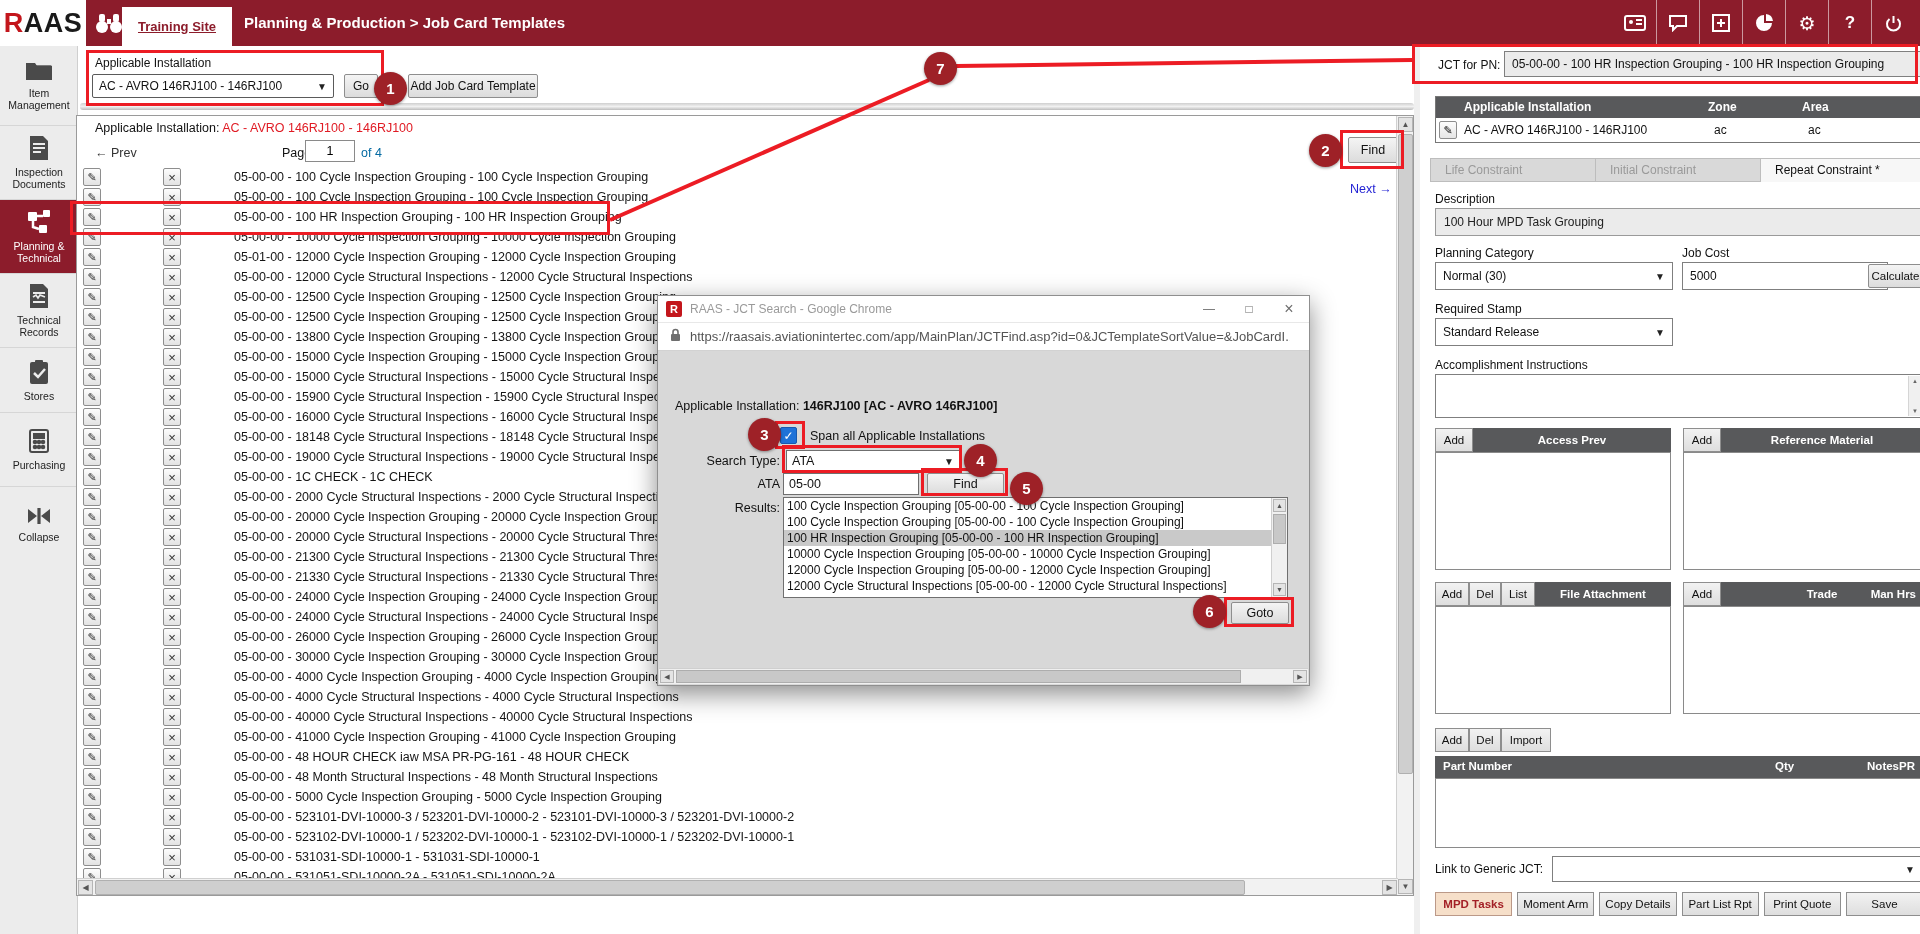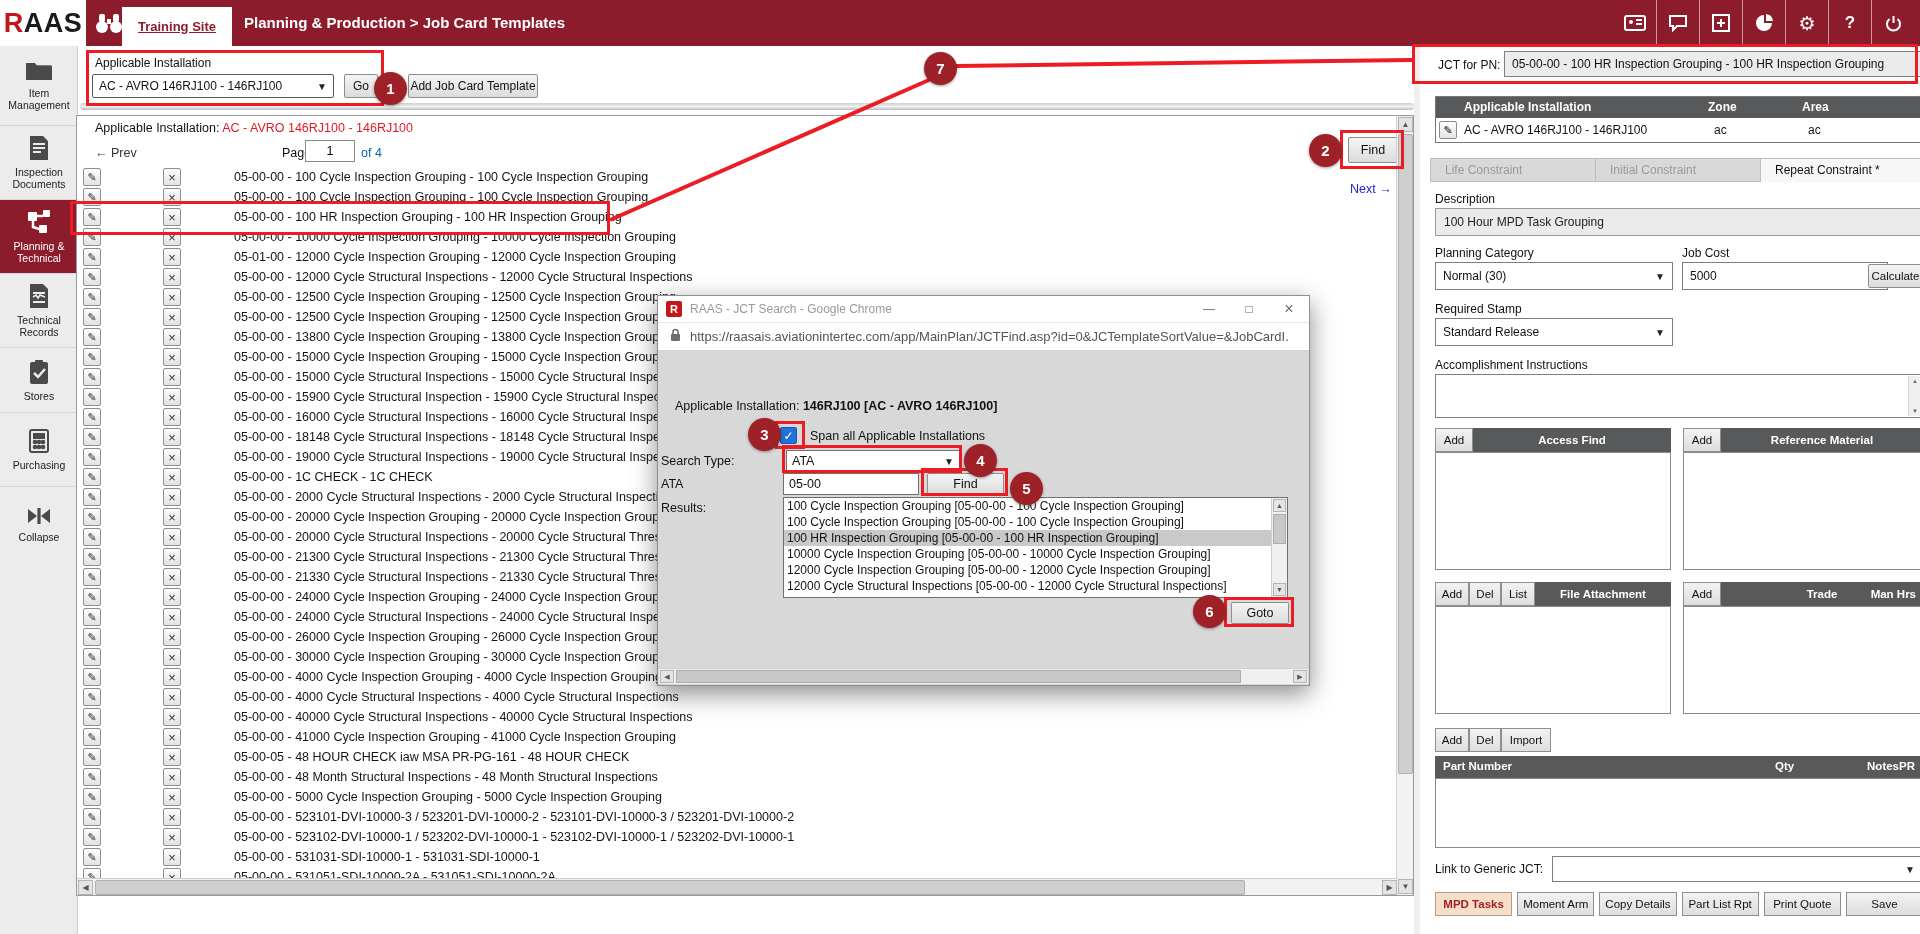--- a/index.html
+++ b/index.html
@@ -72,21 +72,21 @@
   .dlg-title .t { margin-left:8px; font-size:12px; color:#9a9a9a; }
   .dlg-ctrls { margin-left:auto; display:flex; }
   .dlg-ctrls span { width:40px; height:26px; display:flex; align-items:center; justify-content:center; color:#6e6e6e; font-size:12px; cursor:pointer; }
   .dlg-url { position:absolute; left:0; top:27px; width:100%; height:28px; background:#fff; border-bottom:1px solid #d2d2d2; display:flex; align-items:center; }
   .dlg-url .lock { margin-left:12px; color:#6e6e6e; }
   .dlg-url .u { margin-left:9px; font-size:13px; color:#545454; white-space:nowrap; overflow:hidden; max-width:600px; }
   .dlg-inst { position:absolute; left:17px; top:103px; font-size:12.5px; color:#111; }
   .dlg-inst b { font-weight:bold; }
   .dlg-chk { position:absolute; left:122px; top:131px; width:17px; height:17px; background:#1f72d8; border:1px solid #1859ae; border-radius:2px; color:#fff; font-size:12px; display:flex; align-items:center; justify-content:center; cursor:pointer; }
   .dlg-span-lbl { position:absolute; left:152px; top:133px; font-size:12.5px; color:#111; }
-  .dlg-lbl { position:absolute; font-size:12.5px; color:#111; width:119px; left:3px; }
+  .dlg-lbl { position:absolute; font-size:12.5px; color:#111; text-align:right; width:119px; left:3px; }
   .st-lbl { top:158px; } .ata-lbl { top:181px; } .res-lbl { top:205px; }
   .st-select { position:absolute; left:128px; top:154px; width:174px; height:22px; background:#fff; border:1px solid #6f6f6f; font-size:12.5px; display:flex; align-items:center; padding:0 5px; color:#111; }
   .st-select .chev { margin-left:auto; font-size:10px; color:#222; }
   .ata-input { position:absolute; left:125px; top:177px; width:136px; height:22px; background:#fff; border:1px solid #6f6f6f; font-size:12.5px; padding:0 5px; font-family:"Liberation Sans",sans-serif; color:#111; }
   .dlg-find { position:absolute; left:269px; top:177px; width:77px; height:22px; font-size:12.5px; }
   .results-box { position:absolute; left:125px; top:201px; width:505px; height:101px; background:#fff; border:1px solid #6f6f6f; overflow:hidden; }
   .results-list { position:absolute; left:0; top:0; right:16px; }
   .results-list .ritem { height:16px; font-size:12px; color:#111; white-space:nowrap; padding:1px 3px 0 3px; cursor:pointer; }
   .results-list .ritem.selected { background:#c9c9c9; }
   .rscroll { position:absolute; right:0; top:0; width:16px; height:99px; background:#f0f0f0; border-left:1px solid #cfcfcf; }
@@ -437,21 +437,21 @@
           <span class="txt">05-00-00 - 40000 Cycle Structural Inspections - 40000 Cycle Structural Inspections</span>
         </div>
         <div class="row">
           <span class="ibtn edit">✎</span>
           <span class="ibtn del" style="font-size:13px">×</span>
           <span class="txt">05-00-00 - 41000 Cycle Inspection Grouping - 41000 Cycle Inspection Grouping</span>
         </div>
         <div class="row">
           <span class="ibtn edit">✎</span>
           <span class="ibtn del" style="font-size:13px">×</span>
-          <span class="txt">05-00-05 - 48 HOUR CHECK iaw MSA PR-PG-161 - 48 HOUR CHECK</span>
+          <span class="txt">05-00-00 - 48 HOUR CHECK iaw MSA PR-PG-161 - 48 HOUR CHECK</span>
         </div>
         <div class="row">
           <span class="ibtn edit">✎</span>
           <span class="ibtn del" style="font-size:13px">×</span>
           <span class="txt">05-00-00 - 48 Month Structural Inspections - 48 Month Structural Inspections</span>
         </div>
         <div class="row">
           <span class="ibtn edit">✎</span>
           <span class="ibtn del" style="font-size:13px">×</span>
           <span class="txt">05-00-00 - 5000 Cycle Inspection Grouping - 5000 Cycle Inspection Grouping</span>
@@ -591,21 +591,21 @@
     <span class="rp rp-lbl acc-lbl">Accomplishment Instructions</span>
     <div class="rp acc-box">
       <div class="mini">
           <span>▲</span>
           <span>▼</span>
         </div>
     </div>
 
     <div class="hdr-row" style="left:15px;top:382px;width:236px">
       <div class="sec-btn" style="width:38px">Add</div>
-      <div class="dark-bar" style="flex:1">Access Find</div>
+      <div class="dark-bar" style="flex:1">Access Prev</div>
     </div>
     <div class="hdr-row" style="left:263px;top:382px;width:240px">
       <div class="sec-btn" style="width:38px">Add</div>
       <div class="dark-bar" style="flex:1">Reference Material</div>
     </div>
     <div class="white-box" style="left:15px;top:406px;width:236px;height:118px"></div>
     <div class="white-box" style="left:263px;top:406px;width:240px;height:118px"></div>
 
     <div class="hdr-row" style="left:15px;top:536px;width:236px">
       <div class="sec-btn" style="width:34px">Add</div>

